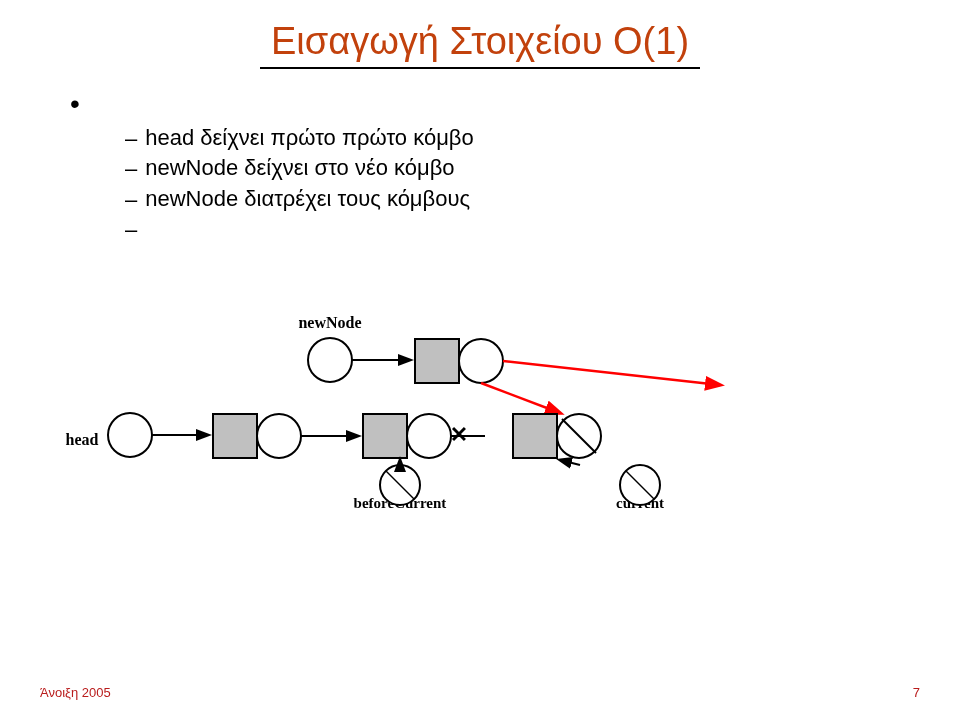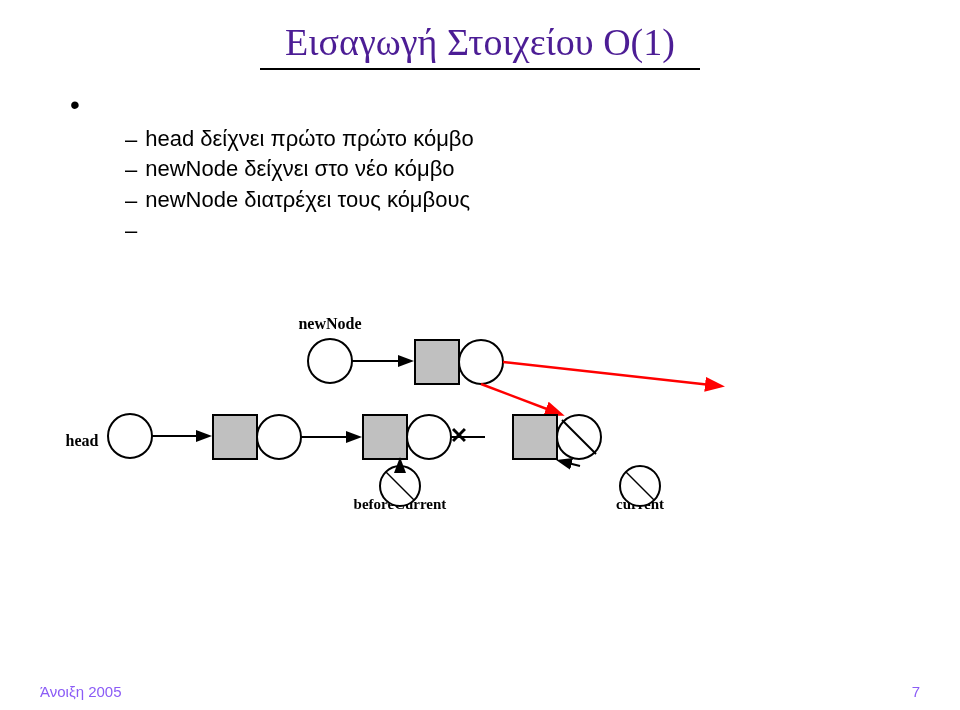--- a/index.html
+++ b/index.html
@@ -20,22 +20,22 @@
     }
 
     .title-section {
       text-align: center;
       margin-bottom: 18px;
     }
 
     .title {
       font-size: 38px;
       font-weight: normal;
-      color: #4c1d95;
-      font-family: Liberation Serif, serif;
+      color: #c2410c;
+      font-family: Liberation Sans, sans-serif;
     }
 
     .title-underline {
       width: 440px;
       height: 2px;
       background: #000;
       margin: 4px auto 0 auto;
     }
 
     .bullet-section {
@@ -88,22 +88,22 @@
 
     .footer {
       position: absolute;
       bottom: 10px;
       left: 0;
       right: 0;
       display: flex;
       justify-content: space-between;
       align-items: center;
       padding: 0 40px;
-      font-size: 15px;
-      color: #8b5cf6;
+      font-size: 13px;
+      color: #b91c1c;
     }
 
     .footer-center {
       text-align: center;
     }
   </style>
 </head>
 <body>
 
 <div class="slide-container">

